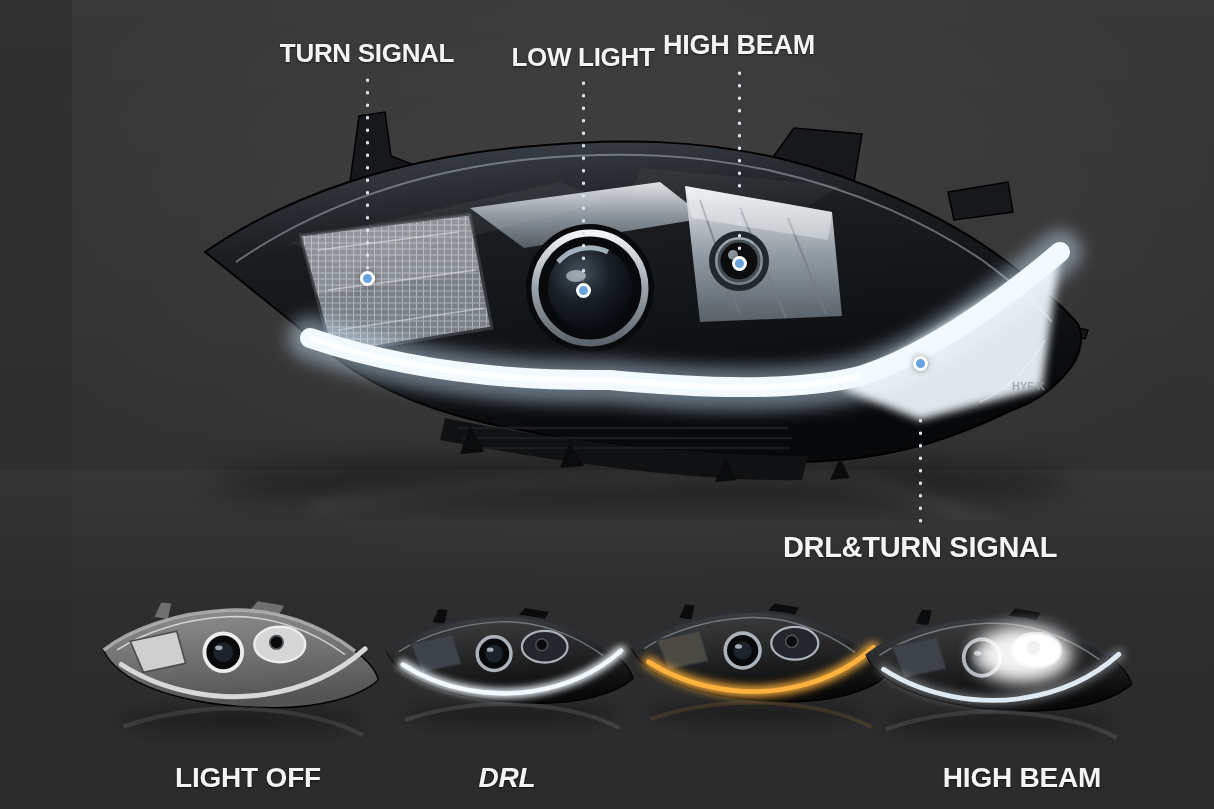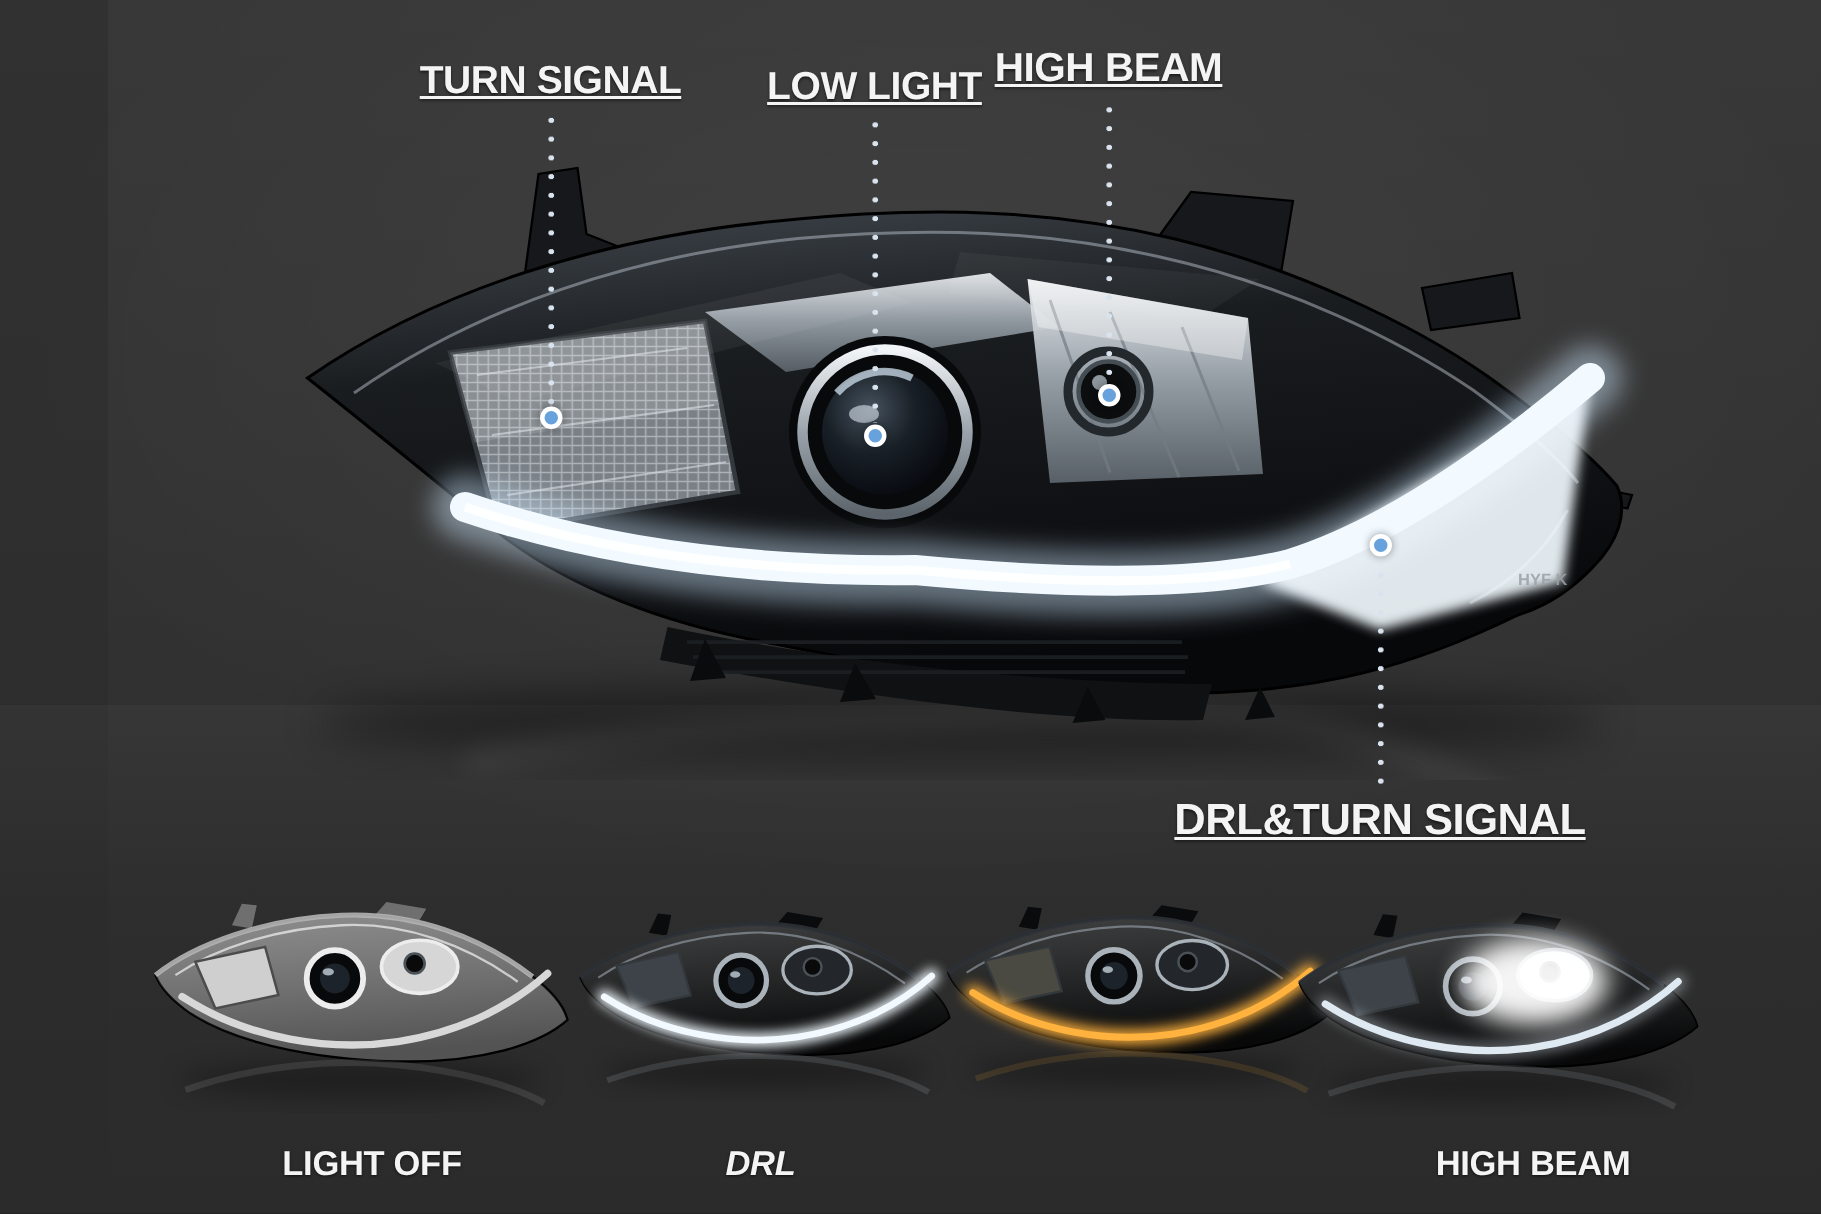--- a/index.html
+++ b/index.html
@@ -24,21 +24,20 @@
   .drl-glow{stroke:var(--color-drl-glow,#cfe9ff);}
   .wedge{fill:var(--color-drl-white,#f2faff);}
 
   
   .callout{position:absolute;width:0;}
   .co-label{
     position:absolute;left:0;top:0;transform:translateX(-50%);
     white-space:nowrap;font-weight:700;letter-spacing:-0.3px;
     color:var(--color-label-text,#f4f4f4);
     text-shadow:0 1px 2px rgba(0,0,0,.55);
-    text-decoration:underline;
   }
   .co-line{
     position:absolute;left:-2.5px;width:5px;
     background-image:radial-gradient(circle 2px at 50% 50%, var(--color-dotted-line,#d9e3ee) 0 1.7px, rgba(0,0,0,0) 2px);
     background-size:5px 12.5px;background-repeat:repeat-y;
   }
   .co-dot{
     position:absolute;left:-7.5px;width:9px;height:9px;border-radius:50%;
     background:var(--color-marker-fill,#67a2dd);
     border:3px solid var(--color-marker-ring,#ffffff);
@@ -76,21 +75,21 @@
           --strip:#d8d8d8;--glowop:0;--beamop:0;--hbfill:#d6d6d6;--lensline:#f2f2f2;}
   .t-drl {--body1:#2e3237;--body2:#0a0b0c;--detail:#33383d;--cell:#3d4348;--chrome:#aab2ba;
           --strip:var(--color-drl-white,#f2faff);--glowop:.95;--beamop:0;--hbfill:#23272b;--lensline:#8d969e;}
   .t-turn{--body1:#2e3237;--body2:#0a0b0c;--detail:#33383d;--cell:#4a4a42;--chrome:#aab2ba;
           --strip:var(--color-turn-amber,#ffb23e);--glowop:1;--beamop:0;--hbfill:#23272b;--lensline:#8d969e;}
   .t-high{--body1:#2e3237;--body2:#0a0b0c;--detail:#33383d;--cell:#3d4348;--chrome:#aab2ba;
           --strip:#dfe9f2;--glowop:.4;--beamop:.95;--hbfill:#f8fbff;--lensline:#8d969e;}
 
   .mode-label{
     position:absolute;top:762px;transform:translateX(-50%);
-    font-size:23px;font-weight:700;letter-spacing:-0.2px;white-space:nowrap;
+    font-size:28px;font-weight:700;letter-spacing:-0.2px;white-space:nowrap;
     color:var(--color-label-text,#f2f2f2);
     text-shadow:0 1px 2px rgba(0,0,0,.6);
   }
   #ml-0{left:248px;} #ml-1{left:507px;font-style:italic;} #ml-2{left:777px;} #ml-3{left:1022px;}
 </style>
 </head>
 <body>
 
 <div class="stage">
   <div class="bg-left-band"></div>

